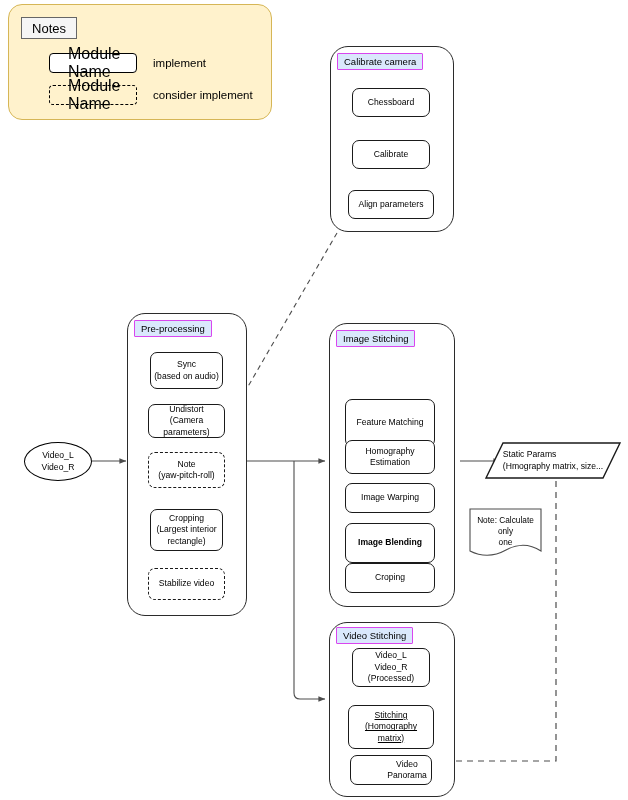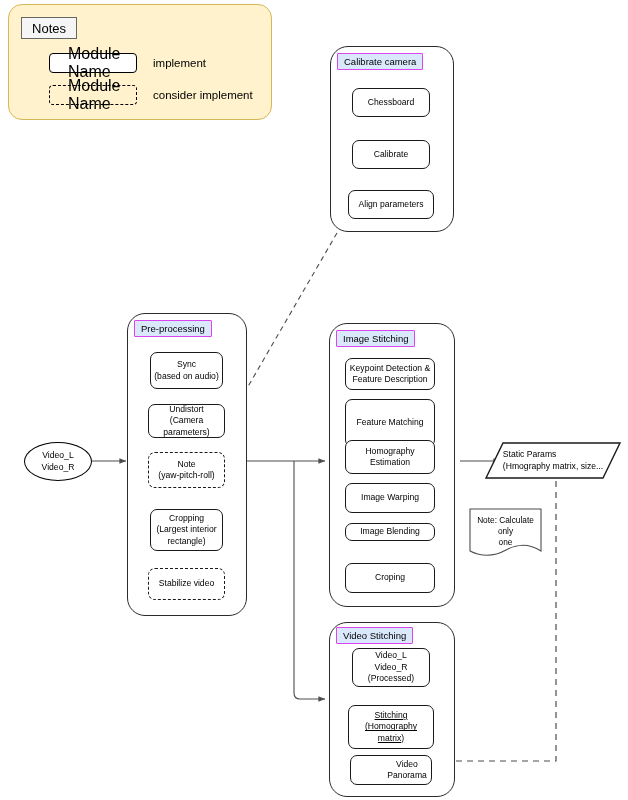--- a/index.html
+++ b/index.html
@@ -255,27 +255,25 @@
   <div class="node dashed" style="left:148px; top:452px; width:77px; height:36px;">Note
 (yaw-pitch-roll)</div>
   <div class="node" style="left:150px; top:509px; width:73px; height:42px;">Cropping
 (Largest interior
 rectangle)</div>
   <div class="node dashed" style="left:148px; top:568px; width:77px; height:32px;">Stabilize video</div>
 
   <div class="group" style="left:329px; top:323px; width:126px; height:284px;"></div>
   <div class="group-label" style="left:336px; top:330px;">Image Stitching</div>
 
-  <div class="node" style="left:345px; top:358px; width:90px; height:32px;">Keypoint Detection &amp;
-Feature Description</div>
   <div class="node" style="left:345px; top:399px; width:90px; height:48px;">Feature Matching</div>
   <div class="node" style="left:345px; top:440px; width:90px; height:34px;">Homography
 Estimation</div>
   <div class="node" style="left:345px; top:483px; width:90px; height:30px;">Image Warping</div>
-  <div class="node" style="left:345px; top:523px; width:90px; height:18px;">Image Blending</div>
+  <div class="node" style="left:345px; top:523px; width:90px; height:40px;font-weight:bold;">Image Blending</div>
   <div class="node" style="left:345px; top:563px; width:90px; height:30px;">Croping</div>
 
   <div class="group" style="left:329px; top:622px; width:126px; height:175px;"></div>
   <div class="group-label" style="left:336px; top:627px;">Video Stitching</div>
 
   <div class="node" style="left:352px; top:648px; width:78px; height:39px;">Video_L
 Video_R
 (Processed)</div>
   <div class="node" style="left:348px; top:705px; width:86px; height:44px;text-decoration:underline;">Stitching
 (Homography matrix)</div>

